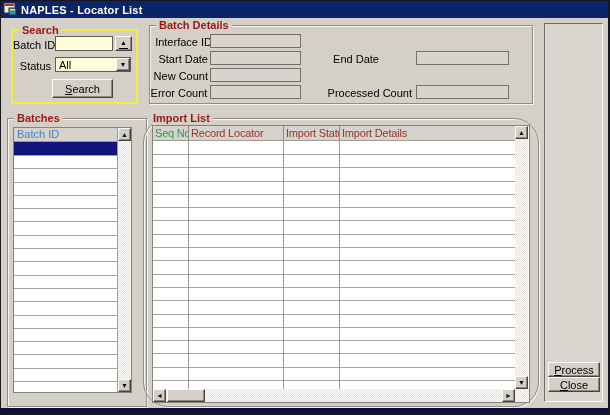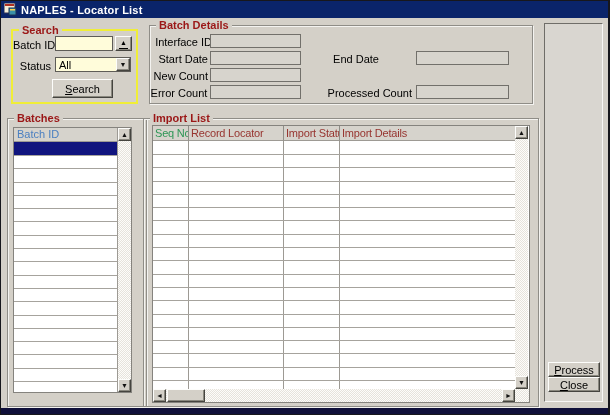--- a/index.html
+++ b/index.html
@@ -26,21 +26,21 @@
   .group { position:absolute; }
   .groove { border:1px solid #8f8d87; box-shadow:inset 1px 1px 0 #f4f3f0, 1px 1px 0 #f4f3f0; }
   .group-label {
     position:absolute; top:-7px; left:6px; background:var(--window_bg,#d4d0c8);
     padding:0 3px; font-weight:bold; font-size:11px; color:var(--group_label,#9b1717);
     line-height:12px; white-space:nowrap;
   }
   .search-group { left:10px; top:28px; width:127px; height:75px; border:2px solid var(--yellow_border,#f0ee38); }
   .details-group { left:148px; top:24px; width:384px; height:79px; }
   .batches-group { left:6px; top:117px; width:140px; height:289px; }
-  .import-group { left:142px; top:117px; width:396px; height:289px; }
+  .import-group { left:142px; top:117px; width:396px; height:289px;border-radius:25px; }
 
   .lbl { position:absolute; font-size:11px; line-height:12px; color:#000; white-space:nowrap; }
 
   
   .batchid-lbl { left:0; top:8px; width:38px; text-align:right; }
   .txt {
     position:absolute; background:var(--cream,#fffcda);
     border:1px solid #5e5c57; font:11px "Liberation Sans", sans-serif; padding:0 2px;
   }
   .batchid-input { left:42px; top:5px; width:58px; height:15px; }

